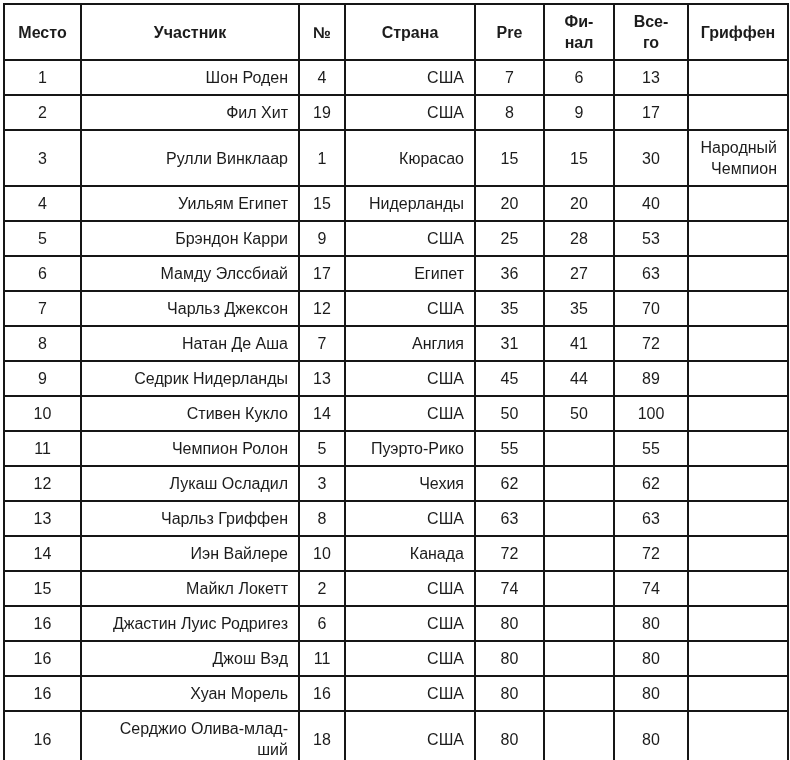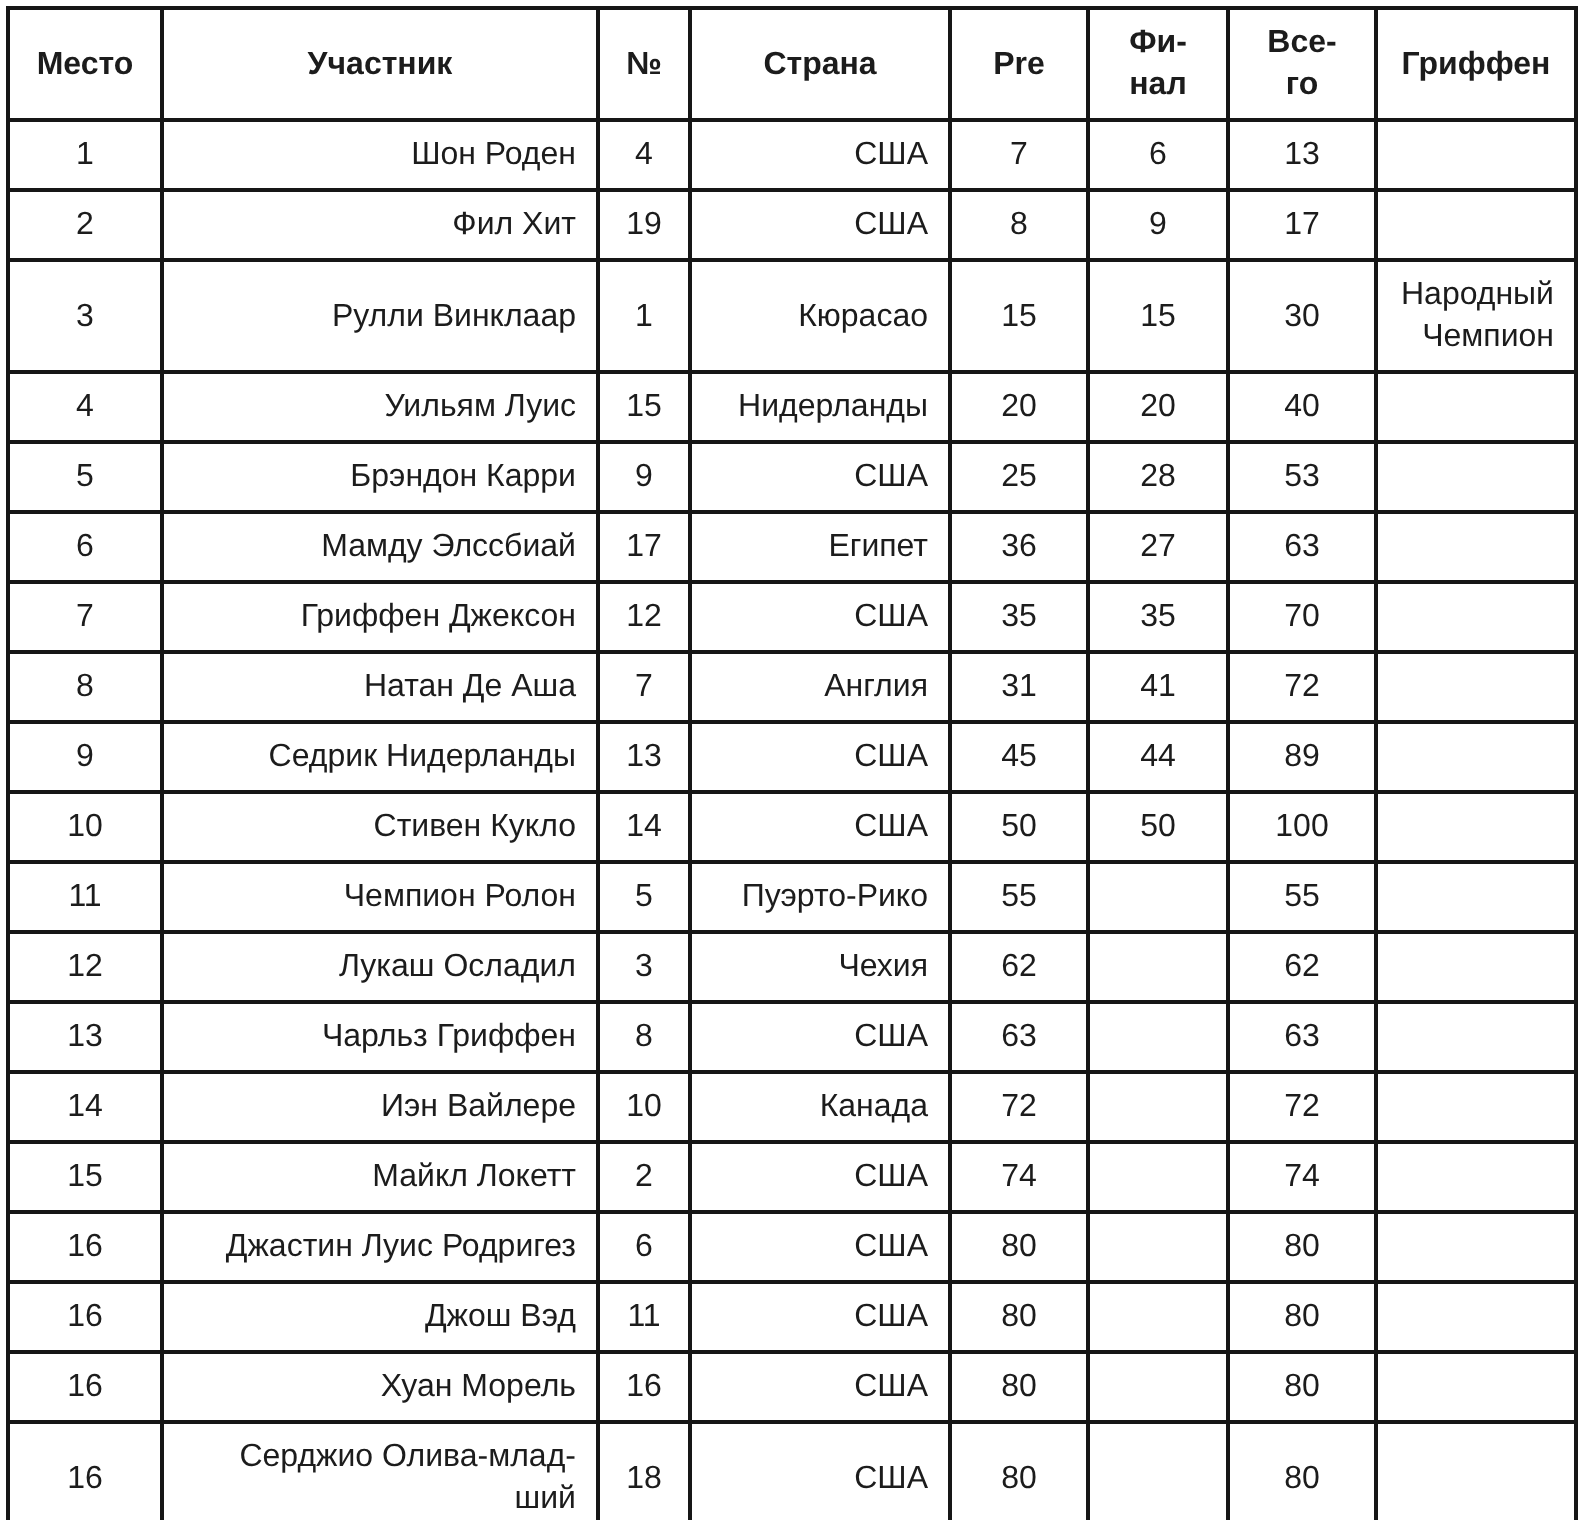--- a/index.html
+++ b/index.html
@@ -106,21 +106,21 @@
           <td class="align-center">1</td>
           <td class="align-left">Кюрасао</td>
           <td class="align-center">15</td>
           <td class="align-center">15</td>
           <td class="align-center">30</td>
           <td class="align-left">Народный
 Чемпион</td>
         </tr>
         <tr>
           <td class="align-center">4</td>
-          <td class="align-left">Уильям Луис</td>
+          <td class="align-left">Уильям Египет</td>
           <td class="align-center">15</td>
           <td class="align-left">Нидерланды</td>
           <td class="align-center">20</td>
           <td class="align-center">20</td>
           <td class="align-center">40</td>
           <td class="align-left"></td>
         </tr>
         <tr>
           <td class="align-center">5</td>
           <td class="align-left">Брэндон Карри</td>
@@ -136,21 +136,21 @@
           <td class="align-left">Мамду Элссбиай</td>
           <td class="align-center">17</td>
           <td class="align-left">Египет</td>
           <td class="align-center">36</td>
           <td class="align-center">27</td>
           <td class="align-center">63</td>
           <td class="align-left"></td>
         </tr>
         <tr>
           <td class="align-center">7</td>
-          <td class="align-left">Гриффен Джексон</td>
+          <td class="align-left">Чарльз Джексон</td>
           <td class="align-center">12</td>
           <td class="align-left">США</td>
           <td class="align-center">35</td>
           <td class="align-center">35</td>
           <td class="align-center">70</td>
           <td class="align-left"></td>
         </tr>
         <tr>
           <td class="align-center">8</td>
           <td class="align-left">Натан Де Аша</td>

